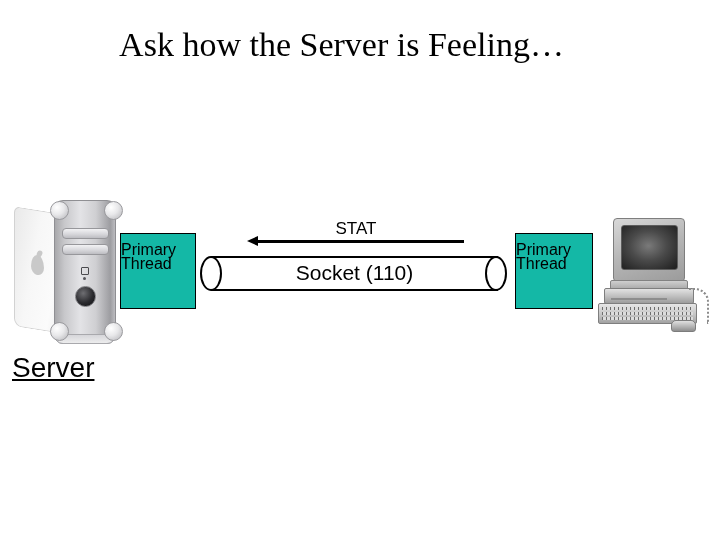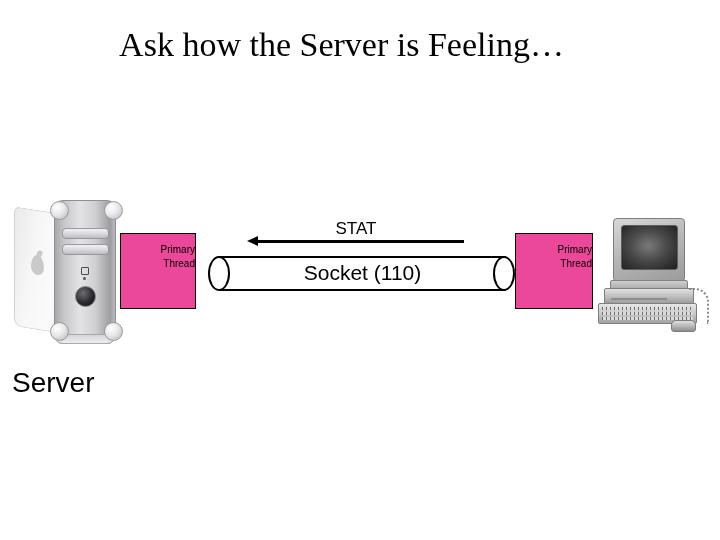--- a/index.html
+++ b/index.html
@@ -139,36 +139,36 @@
     width: 60px;
     height: 8px;
     background: linear-gradient(180deg, #d6d6da 0%, #ededee 100%);
     border: 1px solid #a9a9ad;
     border-radius: 0 0 9px 9px;
   }
 
   
   .thread-box {
     position: absolute;
-    background: #ec4899;
+    background: #14b8a6;
     border: 1px solid #000000;
-    text-align: right;
-    font-size: 10px;
+    text-align: left;
+    font-size: 16px;
     line-height: 14px;
     color: #000000;
     box-sizing: border-box;
     padding-top: 9px;
   }
   #thread-box-server { left: 120px; top: 233px; width: 76px; height: 76px; }
   #thread-box-client { left: 515px; top: 233px; width: 78px; height: 76px; }
 
   
   #socket-pipe {
     position: absolute;
-    left: 208px;
+    left: 200px;
     top: 256px;
     width: 308px;
     height: 35px;
   }
   .pipe-body {
     position: absolute;
     left: 11px;
     top: 0px;
     width: 287px;
     height: 35px;
@@ -337,21 +337,21 @@
     border-radius: 0 14px 0 0;
   }
 
   
   .role-label {
     position: absolute;
     font-size: 28px;
     color: #000000;
     white-space: nowrap;
   }
-  #label-server { left: 12px;  top: 367px; }
+  #label-server { left: 12px;  top: 352px; text-decoration: underline; }
   #label-client { left: 601px; top: 357px; }
 </style>
 </head>
 <body>
 
 <div id="slide">
 
   <div id="slide-title">Ask how the Server is Feeling…</div>
 
   <div id="server-tower">

